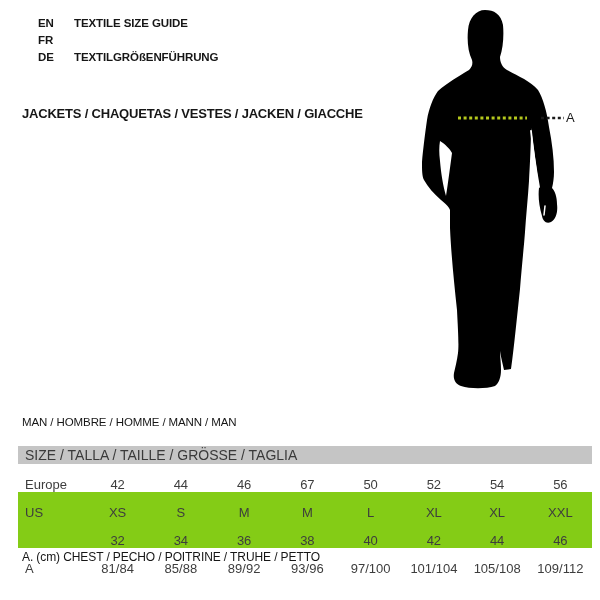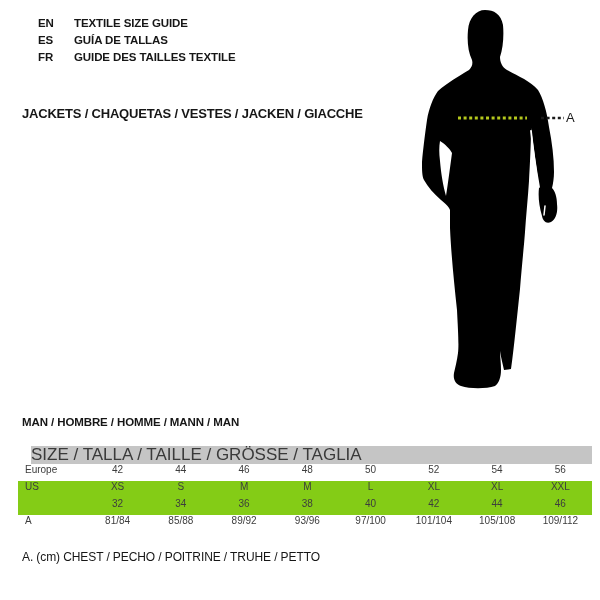--- a/index.html
+++ b/index.html
@@ -11,46 +11,45 @@
   .lang-list{position:absolute;left:22px;top:14px;}
   .lang-row{display:flex;height:17px;align-items:center;
     font-weight:700;font-size:11.5px;letter-spacing:-0.1px;padding-left:16px;}
   .lang-code{width:36px;}
   .categories{position:absolute;left:22px;top:105px;
     font-weight:700;font-size:13px;line-height:17.5px;letter-spacing:-0.2px;}
   .figure-wrap{position:absolute;left:400px;top:0;width:200px;height:400px;}
   .figure-wrap svg{display:block;}
   .measure-label{position:absolute;left:166px;top:110px;font-size:13px;color:#1a1a1a;}
   .man-heading{position:absolute;left:22px;top:416px;
-    font-weight:700;font-size:11.5px;letter-spacing:-0.1px;}
+    font-weight:400;font-size:11.5px;letter-spacing:-0.1px;}
   .size-table{position:absolute;left:18px;top:446px;width:574px;}
   .size-header{height:18px;background:#c5c5c5;display:flex;align-items:center;
-    box-sizing:border-box;font-size:17px;color:#3a3a3a;margin-left:13px;}
-  .trow{display:flex;height:17px;align-items:flex-start;font-size:10px;color:#3d3d3d;}
+    padding-left:7px;box-sizing:border-box;font-size:14px;color:#3a3a3a;}
+  .trow{display:flex;height:28px;align-items:flex-end;font-size:13px;color:#3d3d3d;}
   .trow.shaded{background:#84cc16;}
   .tlabel{width:68px;padding-left:7px;box-sizing:border-box;}
   .tcell{flex:1;text-align:center;}
   .footnote{position:absolute;left:22px;top:550px;
     font-weight:400;font-size:12px;letter-spacing:-0.1px;}
 </style>
 </head>
 <body>
 
 <div class="lang-list">
   <div class="lang-row">
     <span class="lang-code">EN</span>
     <span class="lang-label">TEXTILE SIZE GUIDE</span>
   </div>
   <div class="lang-row">
-    <span class="lang-code">ES</span>
-    <span class="lang-label">GUÍA DE TALLAS</span>
+    <span class="lang-code">FR</span>
   </div>
   <div class="lang-row">
-    <span class="lang-code">FR</span>
-    <span class="lang-label">GUIDE DES TAILLES TEXTILE</span>
+    <span class="lang-code">DE</span>
+    <span class="lang-label">TEXTILGRÖßENFÜHRUNG</span>
   </div>
 </div>
 
 <div class="categories">
   <div>JACKETS / CHAQUETAS / VESTES / JACKEN / GIACCHE</div>
 </div>
 
 <div class="figure-wrap">
   <svg width="200" height="400" viewBox="0 0 200 400" xmlns="http://www.w3.org/2000/svg">
     <path d="M 85 10
@@ -82,21 +81,21 @@
 <div class="man-heading">MAN / HOMBRE / HOMME / MANN / MAN</div>
 
 <div class="size-table">
   <div class="size-header">SIZE / TALLA / TAILLE / GRÖSSE / TAGLIA</div>
 
   <div class="trow">
     <span class="tlabel">Europe</span>
     <span class="tcell">42</span>
     <span class="tcell">44</span>
     <span class="tcell">46</span>
-    <span class="tcell">48</span>
+    <span class="tcell">67</span>
     <span class="tcell">50</span>
     <span class="tcell">52</span>
     <span class="tcell">54</span>
     <span class="tcell">56</span>
   </div>
 
   <div class="trow shaded">
     <span class="tlabel">US</span>
     <span class="tcell">XS</span>
     <span class="tcell">S</span>

